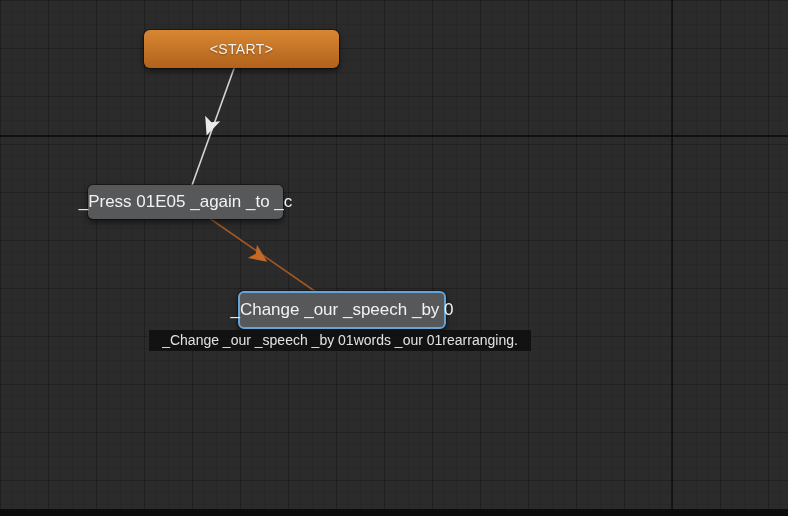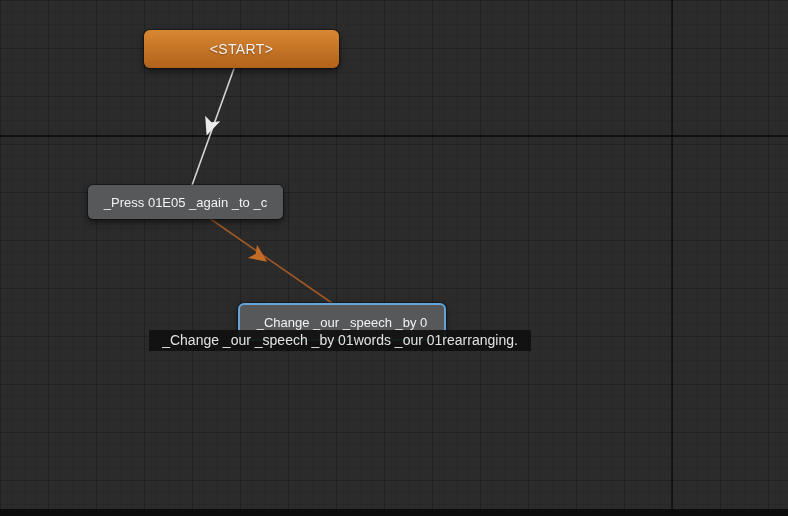--- a/index.html
+++ b/index.html
@@ -21,21 +21,21 @@
   }
   .origin-h{position:absolute;left:0;right:0;top:135px;height:2px;background:rgba(8,8,8,0.75);z-index:0;}
   .origin-v{position:absolute;top:0;bottom:0;left:671px;width:2px;background:rgba(8,8,8,0.6);z-index:0;}
   .bottom-bar{position:absolute;left:0;right:0;bottom:0;height:7px;background:#0c0c0c;z-index:4;}
 
   svg.links{position:absolute;inset:0;z-index:1;}
 
   .node{
     position:absolute;z-index:2;
     display:flex;align-items:center;justify-content:center;
-    color:#f2f2f2;font-size:13px;white-space:nowrap;
+    color:#f2f2f2;font-size:17px;white-space:nowrap;
     border-radius:5px;
     box-shadow:0 3px 6px rgba(0,0,0,0.55), 0 0 0 1px rgba(0,0,0,0.35);
     cursor:default;user-select:none;
   }
   .node-start{
     left:144px;top:30px;width:195px;height:38px;
     background:linear-gradient(to bottom,#d88732,#b2621b);
     font-size:14px;letter-spacing:0.4px;
     border-radius:6px;
     text-shadow:0 1px 2px rgba(0,0,0,0.35);
@@ -43,21 +43,20 @@
   .node-press{
     left:88px;top:185px;width:195px;height:34px;
     background:#56585a;
   }
   .node-change{
     left:238px;top:291px;width:208px;height:38px;
     background:#56585a;
     border:2px solid #67a3d4;
     border-radius:6px;
     box-shadow:0 0 0 1px rgba(10,20,30,0.6), 0 3px 6px rgba(0,0,0,0.55);
-    margin-top:12px;
   }
   .tooltip{
     position:absolute;left:149px;top:330px;width:382px;height:21px;z-index:3;
     background:rgba(16,16,16,0.93);
     color:#e2e2e2;font-size:14px;line-height:21px;text-align:center;
     white-space:nowrap;
   }
 </style>
 </head>
 <body>

